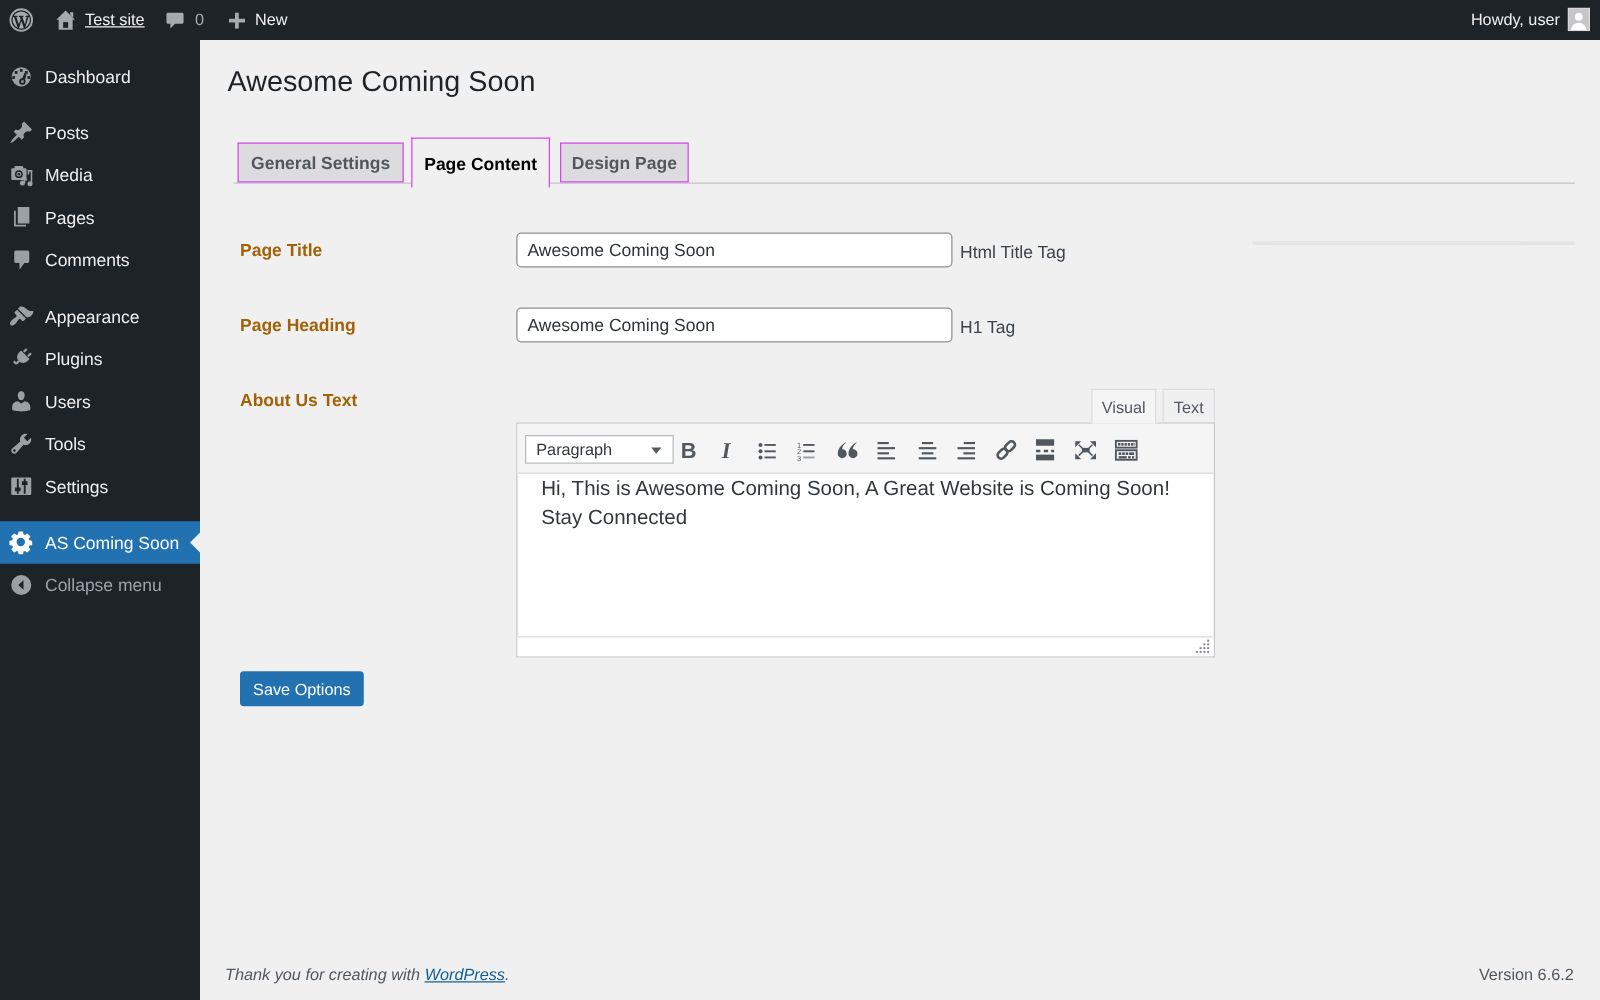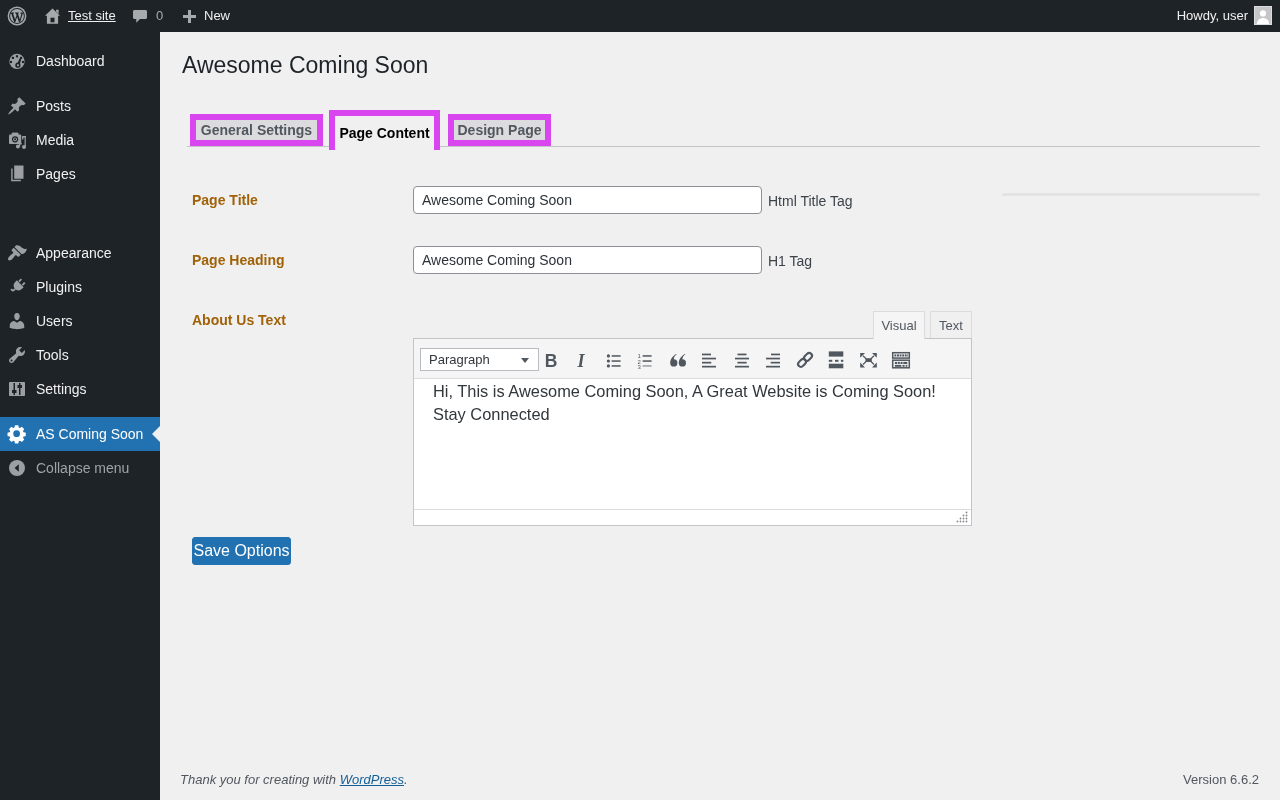--- a/index.html
+++ b/index.html
@@ -11,34 +11,34 @@
 .abgray { color:#a7aaad; }
 .mi { position:absolute; left:0; width:160px; height:34px; display:flex; align-items:center; color:#f0f0f1; font-size:14px; }
 .mi svg { position:absolute; left:7px; top:7px; }
 .mi .lbl { position:absolute; left:36px; top:50%; transform:translateY(-50%); }
 .mi-cur { background:#2271b1; color:#fff; }
 .mi-cur:after { content:""; position:absolute; right:0; top:50%; margin-top:-8px; border:8px solid transparent; border-right-color:#f0f0f1; }
 .micon { fill:#9ca0a4; }
 .mi-cur .micon { fill:#fff; }
 h1.title { position:absolute; left:182px; top:51px; font-size:23px; font-weight:400; color:#1d2327; line-height:1.3; }
 .navline { position:absolute; left:187px; top:146px; width:1073px; height:1px; background:#c3c4c7; }
-.tab { position:absolute; top:114px; height:32px; background:#dcdcde; border:6px solid #d946ef; color:#50575e; font-size:14px; font-weight:700; display:flex; align-items:center; justify-content:center; }
+.tab { position:absolute; top:114px; height:32px; background:#dcdcde; border:1px solid #d946ef; color:#50575e; font-size:14px; font-weight:700; display:flex; align-items:center; justify-content:center; }
 .tab-active { top:110px; height:40px; background:#f0f0f1; border-bottom:none; color:#000; z-index:3; }
 .flabel { position:absolute; left:192px; font-size:14px; font-weight:700; color:#a16207; }
 .finput { position:absolute; left:413px; width:349px; height:28px; background:#fff; border:1px solid #8c8f94; border-radius:4px; font-size:14px; color:#2c3338; line-height:26px; padding:0 8px; }
 .ftag { position:absolute; left:768px; font-size:14px; color:#3c434a; }
 .swtab { position:absolute; font-size:13px; color:#50575e; border:1px solid #dcdcde; display:flex; align-items:center; justify-content:center; }
 #ed-wrap { position:absolute; left:413px; top:338px; width:559px; height:188px; border:1px solid #c3c4c7; background:#fff; }
 #ed-toolbar { position:absolute; left:0; top:0; width:557px; height:40px; background:#f5f5f5; border-bottom:1px solid #dcdcde; }
 #ed-para { position:absolute; left:6px; top:9px; width:119px; height:23px; background:#fff; border:1px solid #b8bcc0; border-radius:0; font-size:13px; color:#32373c; line-height:21px; padding-left:8px; }
 #ed-para:after { content:""; position:absolute; right:9px; top:9px; border:4px solid transparent; border-top:5px solid #50575e; }
 .tbi { position:absolute; top:10.5px; width:20px; height:20px; }
 #ed-status { position:absolute; left:0; bottom:0; width:557px; height:16px; background:#fff; border-top:1px solid #dcdcde; }
 #ed-content { position:absolute; left:19px; top:41px; width:524px; font-size:16.4px; line-height:23px; color:#32373c; }
-#savebtn { position:absolute; left:192px; top:537px; width:99px; height:28px; background:#2271b1; border:1px solid #2271b1; border-radius:3px; color:#fff; font-size:16px; display:flex; align-items:center; justify-content:center; }
+#savebtn { position:absolute; left:192px; top:537px; width:99px; height:28px; background:#2271b1; border:1px solid #2271b1; border-radius:3px; color:#fff; font-size:13px; display:flex; align-items:center; justify-content:center; }
 #footleft { position:absolute; left:180px; top:772px; font-size:13px; font-style:italic; color:#50575e; }
 #footleft a { color:#135e96; }
 #footright { position:absolute; right:21px; top:772px; font-size:13px; color:#50575e; }
 #faintbar { position:absolute; left:1002px; top:193px; width:258px; height:3px; background:#e3e3e4; border-radius:2px; }
 </style>
 </head>
 <body>
 <div id="sidebar">
   <div class="mi" style="top:44px;padding-left:30px;">
     <svg class="micon" width="20" height="20" viewBox="0 0 20 20">
@@ -76,20 +76,26 @@
         <path d="M17.6,6 h1.2 v11 h-1.2 z"></path>
         <path d="M15.1,6 h3.7 v1.4 h-2.4 v2.1 h-1.3 z"></path>
       </svg>
     <span class="lbl">Media</span>
   </div>
   <div class="mi" style="top:157px;">
     <svg class="micon" width="20" height="20" viewBox="0 0 20 20">
         <path d="M7.2 14.7 V1.5 h9.3 v13.2 z M5.6 4.6 v11.2 h8.2 v1.4 H4.2 V4.6 z"></path>
       </svg>
     <span class="lbl">Pages</span>
+  </div>
+  <div class="mi" style="top:191px;">
+    <svg class="micon" width="20" height="20" viewBox="0 0 20 20">
+        <path d="M5.8,2.3 h9.2 c0.8,0 1.4,0.6 1.4,1.4 v7.3 c0,0.8 -0.6,1.4 -1.4,1.4 h-2.5 l-3.9,5.2 v-5.2 h-2.8 c-0.8,0 -1.4,-0.6 -1.4,-1.4 V3.7 c0,-0.8 0.6,-1.4 1.4,-1.4 z"></path>
+      </svg>
+    <span class="lbl">Comments</span>
   </div>
   <div class="mi" style="top:236px;">
     <svg class="micon" width="20" height="20" viewBox="0 0 20 20">
         <path d="M14.48 11.06L7.41 3.99l1.5-1.5c.5-.56 2.3-.47 3.51.32 1.21.8 1.43 1.28 2.91 2.1 1.18.64 2.45 1.26 4.45.85-.2 2.23-1.3 3.63-2.54 4.38-1.17.7-2.34.74-2.76.92zm-.71.71L6.7 4.7 4.93 6.47c-.39.39-.39 1.02 0 1.41l1.06 1.06c.39.39.39 1.03 0 1.42-.6.6-1.43 1.11-2.21 1.69-.35.26-.7.53-1.01.84C1.43 14.23.4 16.08 1.4 17.07c.99 1 2.84-.03 4.18-1.36.31-.31.58-.66.85-1.02.57-.78 1.08-1.61 1.69-2.21.39-.39 1.02-.39 1.41 0l1.06 1.06c.39.39 1.02.39 1.41 0z"></path>
       </svg>
     <span class="lbl">Appearance</span>
   </div>
   <div class="mi" style="top:270px;">
     <svg class="micon" width="20" height="20" viewBox="0 0 20 20">
         <g transform="rotate(45 10 10)" class="micon">

